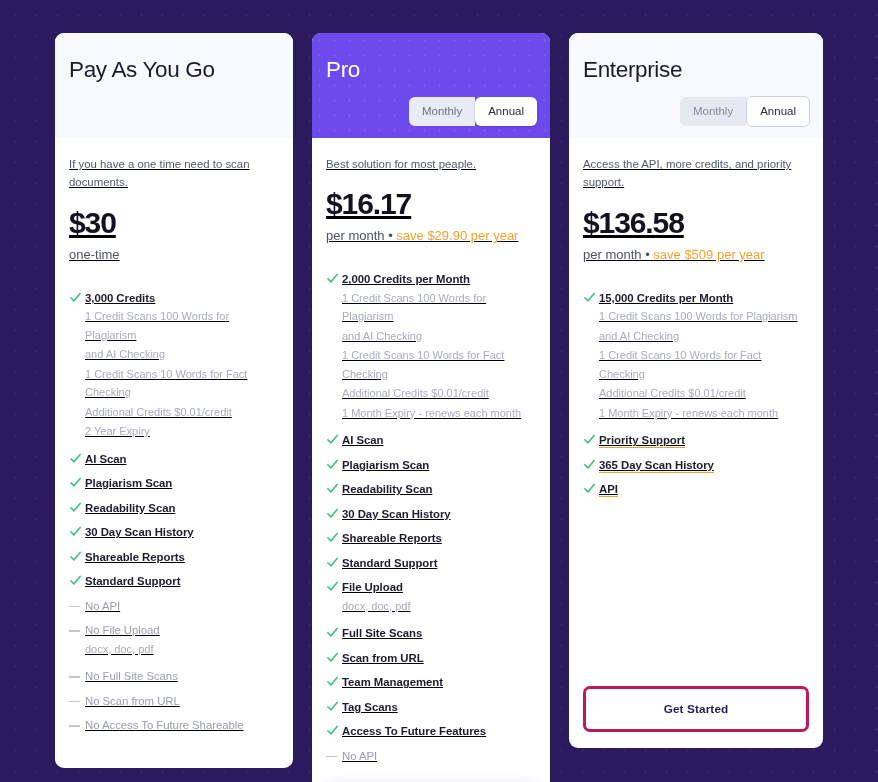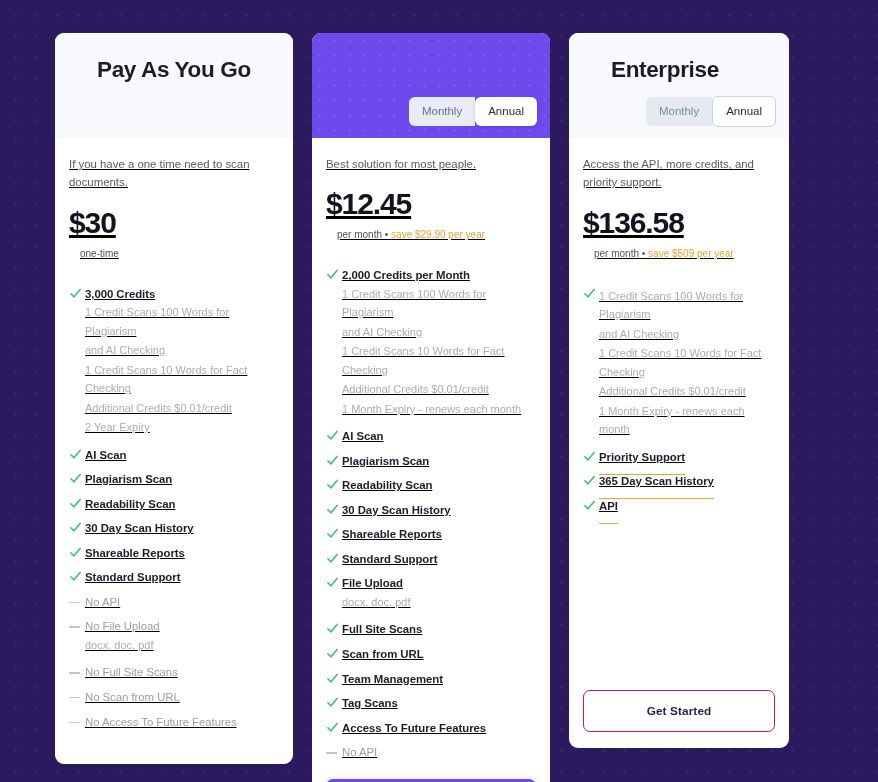--- a/index.html
+++ b/index.html
@@ -32,43 +32,42 @@
     width: 238px;
     background: #ffffff;
     border-radius: 9px;
     overflow: hidden;
     display: flex;
     flex-direction: column;
     position: relative;
   }
   .card.plain   { min-height: 711px; }
   .card.pro     { width: 238px; min-height: 711px; }
-  .card.ent     { width: 220px; min-height: 715px; }
+  .card.ent     { width: 254px; min-height: 715px; }
 
   
   .card-head {
     padding: 26px 14px 0 14px;
     position: relative;
   }
   .card-head.tint   { background: #f7f9fd; height: 105px; }
   .card-head.purple {
     background: #6d4aec;
     height: 105px;
     background-image: radial-gradient(circle, rgba(255,255,255,0.10) 1px, transparent 1.1px);
     background-size: 15px 15px;
   }
   .card-head.tint2  { background: #f7f9fd; height: 105px; }
 
   .plan-name {
     font-size: 22.5px;
-    font-weight: 700;
+    font-weight: 400;
     letter-spacing: -0.35px;
     color: #1c1b2e;
     line-height: 1;
-    margin-left: 28px;
   }
   .plan-name.on-purple { color: #ffffff; }
 
   
   .toggle {
     position: absolute;
     right: 13px;
     bottom: 12px;
     display: flex;
     border-radius: 6px;
@@ -129,25 +128,24 @@
   }
   .price {
     font-size: 30px;
     font-weight: 700;
     color: #13121f;
     letter-spacing: -1.1px;
     margin-top: 14px;
     line-height: 1.1;
   }
   .price-note {
-    font-size: 10px;
+    font-size: 13px;
     color: #4d5260;
     margin-top: 8px;
     line-height: 1.3;
-    margin-left: 11px;
   }
   .save {
     color: #f0a22e;
   }
 
   
   .features {
     list-style: none;
     margin-top: 26px;
     flex: 1;
@@ -180,21 +178,21 @@
     line-height: 1.45;
     letter-spacing: -0.05px;
   }
   .feat-title.muted {
     font-weight: 400;
     color: #9a9dab;
   }
   .feat-title.hl {
     border-bottom: 1.6px solid #f0a22e;
     display: inline;
-    padding-bottom: 11px;
+    padding-bottom: 1px;
   }
   .feat-sub {
     font-size: 11px;
     color: #a9acb8;
     line-height: 1.68;
     font-weight: 400;
     margin-top: 1px;
   }
 
   
@@ -210,21 +208,21 @@
     font-size: 11.8px;
     font-weight: 700;
     padding: 13px 0;
     border-radius: 7px;
     cursor: pointer;
     letter-spacing: 0.1px;
   }
   .cta.outline {
     background: #ffffff;
     color: #241f4d;
-    border: 1px solid #be185d;
+    border: 3px solid #be185d;
   }
   .cta.filled {
     background: #6d4aec;
     color: #ffffff;
     border: none;
     box-shadow: 0 6px 14px rgba(109,74,236,0.45);
   }
 </style>
 </head>
 <body>
@@ -345,37 +343,38 @@
             </span>
             <div class="feat-text">
               <div class="feat-title muted">No Scan from URL</div>
             </div>
           </li>
           <li class="feat">
             <span class="feat-icon">
               <span class="dash"></span>
             </span>
             <div class="feat-text">
-              <div class="feat-title muted">No Access To Future Features</div>
+              <div class="feat-title muted">No Access To Future Shareable</div>
             </div>
           </li>
         </ul>
       </div>
       <div class="cta-wrap"></div>
     </div>
     <div class="card pro">
       <div class="card-head purple">
+        <div class="plan-name on-purple">Pro</div>
         <div class="toggle on-purple">
           <button class="toggle-btn inactive">Monthly</button>
           <button class="toggle-btn active">Annual</button>
         </div>
       </div>
       <div class="card-body">
         <div class="tagline">Best solution for most peaple.</div>
-        <div class="price">$12.45</div>
+        <div class="price">$16.17</div>
         <div class="price-note">per month • <span class="save">save $29.90 per year</span></div>
         <ul class="features">
           <li class="feat lead">
             <span class="feat-icon">
               <svg width="13" height="13" viewBox="0 0 14 14" fill="none">
                 <path d="M2 7.3 L5.4 10.6 L12 2.6" stroke="#3ec07c" stroke-width="1.7" stroke-linecap="round" stroke-linejoin="round"></path>
               </svg>
             </span>
             <div class="feat-text">
               <div class="feat-title">2,000 Credits per Month</div>
@@ -534,20 +533,21 @@
         <div class="price">$136.58</div>
         <div class="price-note">per month • <span class="save">save $509 per year</span></div>
         <ul class="features">
           <li class="feat lead">
             <span class="feat-icon">
               <svg width="13" height="13" viewBox="0 0 14 14" fill="none">
                 <path d="M2 7.3 L5.4 10.6 L12 2.6" stroke="#3ec07c" stroke-width="1.7" stroke-linecap="round" stroke-linejoin="round"></path>
               </svg>
             </span>
             <div class="feat-text">
+              <div class="feat-title">15,000 Credits per Month</div>
               <div class="feat-sub">1 Credit Scans 100 Words for Plagiarism</div>
               <div class="feat-sub">and AI Checking</div>
               <div class="feat-sub">1 Credit Scans 10 Words for Fact Checking</div>
               <div class="feat-sub">Additional Credits $0.01/credit</div>
               <div class="feat-sub">1 Month Expiry - renews each month</div>
             </div>
           </li>
           <li class="feat">
             <span class="feat-icon">
               <svg width="13" height="13" viewBox="0 0 14 14" fill="none">

